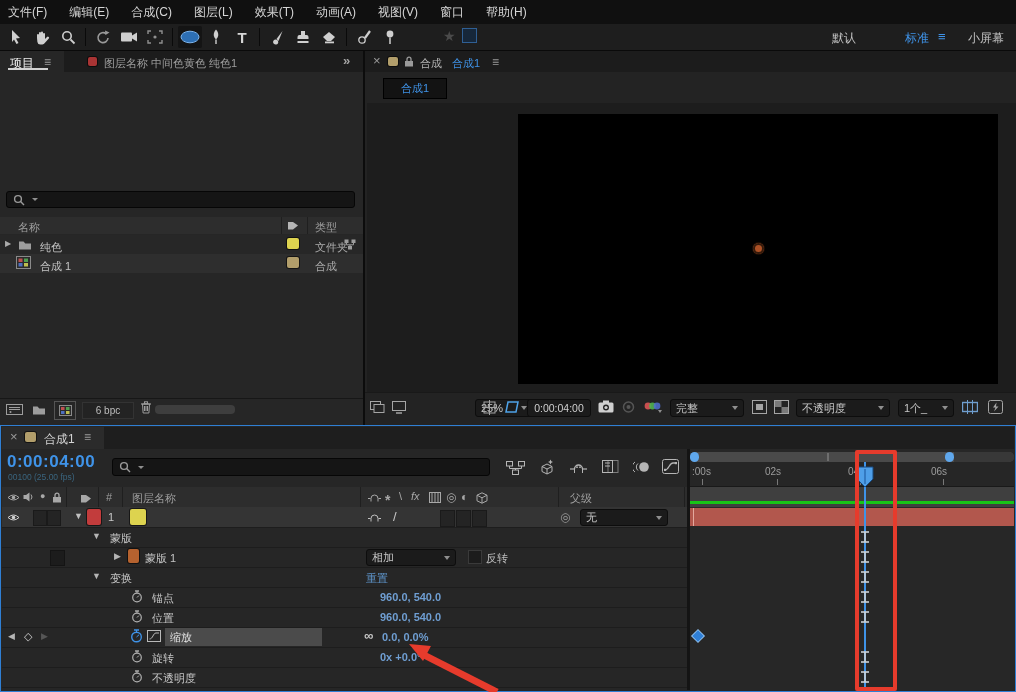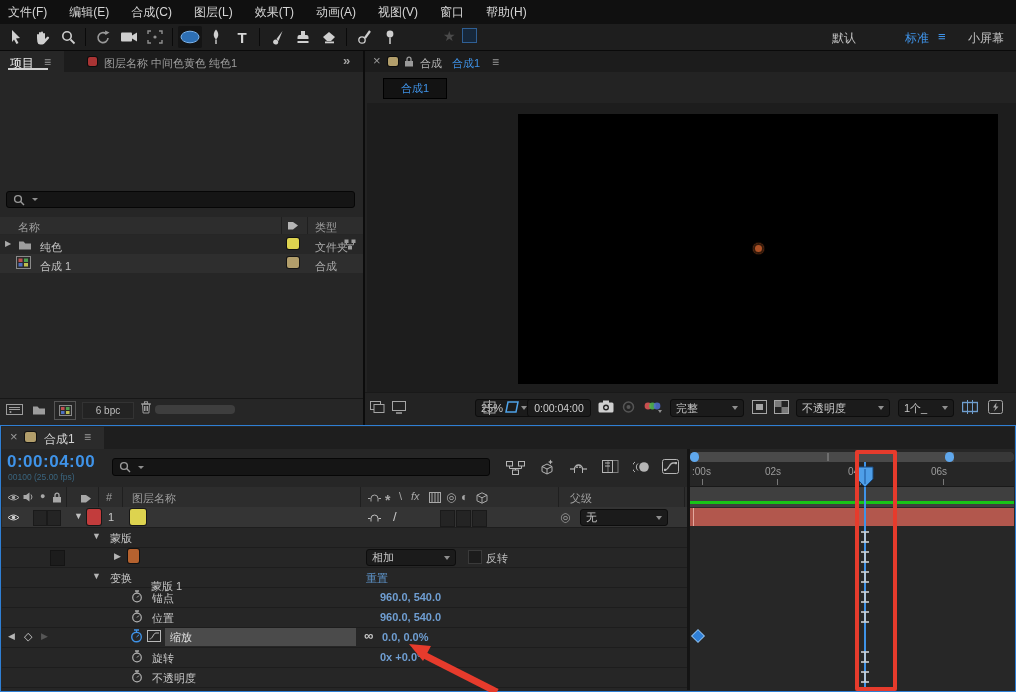--- a/index.html
+++ b/index.html
@@ -509,21 +509,21 @@
     <span>无</span>
       <span class="chev"></span>
   </div>
 
   <span class="r glyph" style="left:92px;top:532px;font-size:9px;color:#b5b5b5;">▼</span>
   <span class="r" style="left:110px;top:531px;color:#c4c4c4;">蒙版</span>
 
   <span class="r" style="left:50px;top:550px;width:13px;height:14px;background:#1c1c1c;border:1px solid #141414;"></span>
   <span class="r glyph" style="left:114px;top:552px;font-size:9px;color:#b5b5b5;">▶</span>
   <span class="r chip" style="left: 128px; top: 549px; width: 11px; height: 14px; background: rgb(181, 98, 47);"></span>
-  <span class="r" style="left:145px;top:579px;color:#c4c4c4;margin-left:6px;">蒙版 1</span>
+  <span class="r" style="left:145px;top:551px;color:#c4c4c4;">蒙版 1</span>
   <div class="r sel" style="left:366px;top:549px;width:90px;height:17px;">
     <span>相加</span>
       <span class="chev"></span>
   </div>
   <span class="r" style="left:468px;top:550px;width:12px;height:12px;background:#1c1c1c;border:1px solid #3a3a3a;"></span>
   <span class="r" style="left:486px;top:551px;color:#bdbdbd;">反转</span>
 
   <span class="r glyph" style="left:92px;top:572px;font-size:9px;color:#b5b5b5;">▼</span>
   <span class="r" style="left:110px;top:571px;color:#c4c4c4;">变换</span>
   <span class="r" style="left:366px;top:571px;color:#5d93c9;">重置</span>
@@ -560,21 +560,21 @@
         <line x1="6.5" y1="1" x2="6.5" y2="3.2" stroke="#3f93e8"></line>
         <line x1="6.5" y1="8" x2="9" y2="5.8" stroke="#3f93e8"></line>
       </svg>
     </span>
   <span class="r" style="left:147px;top:630px;">
       <svg width="14" height="12">
         <rect x="0.5" y="0.5" width="13" height="11" fill="none" stroke="#b9b9b9"></rect>
         <path d="M2.5,9 C6,9 6,3 9,3 L12,3" fill="none" stroke="#b9b9b9"></path>
       </svg>
     </span>
-  <div class="r flex" style="left:165px;top:628px;width:191px;height:18px;background:#4b4b4b;padding:0 5px;box-sizing:border-box;">
+  <div class="r flex" style="left:165px;top:628px;width:157px;height:18px;background:#4b4b4b;padding:0 5px;box-sizing:border-box;">
     <span style="color:#e2e2e2;">缩放</span>
   </div>
   <span class="r glyph" style="left:364px;top:629px;font-size:13px;font-weight:bold;color:#c9c9c9;">∞</span>
   <span class="r val" style="left:382px;top:631px;">0.0, 0.0%</span>
 
   <span class="r" style="left:131px;top:650px;">
       <svg width="12" height="13">
         <circle cx="6" cy="7.5" r="4.3" fill="none" stroke="#b0b0b0" stroke-width="1.2"></circle>
         <line x1="4" y1="1" x2="8" y2="1" stroke="#b0b0b0" stroke-width="1.4"></line>
         <line x1="6" y1="1" x2="6" y2="3.2" stroke="#b0b0b0"></line>

